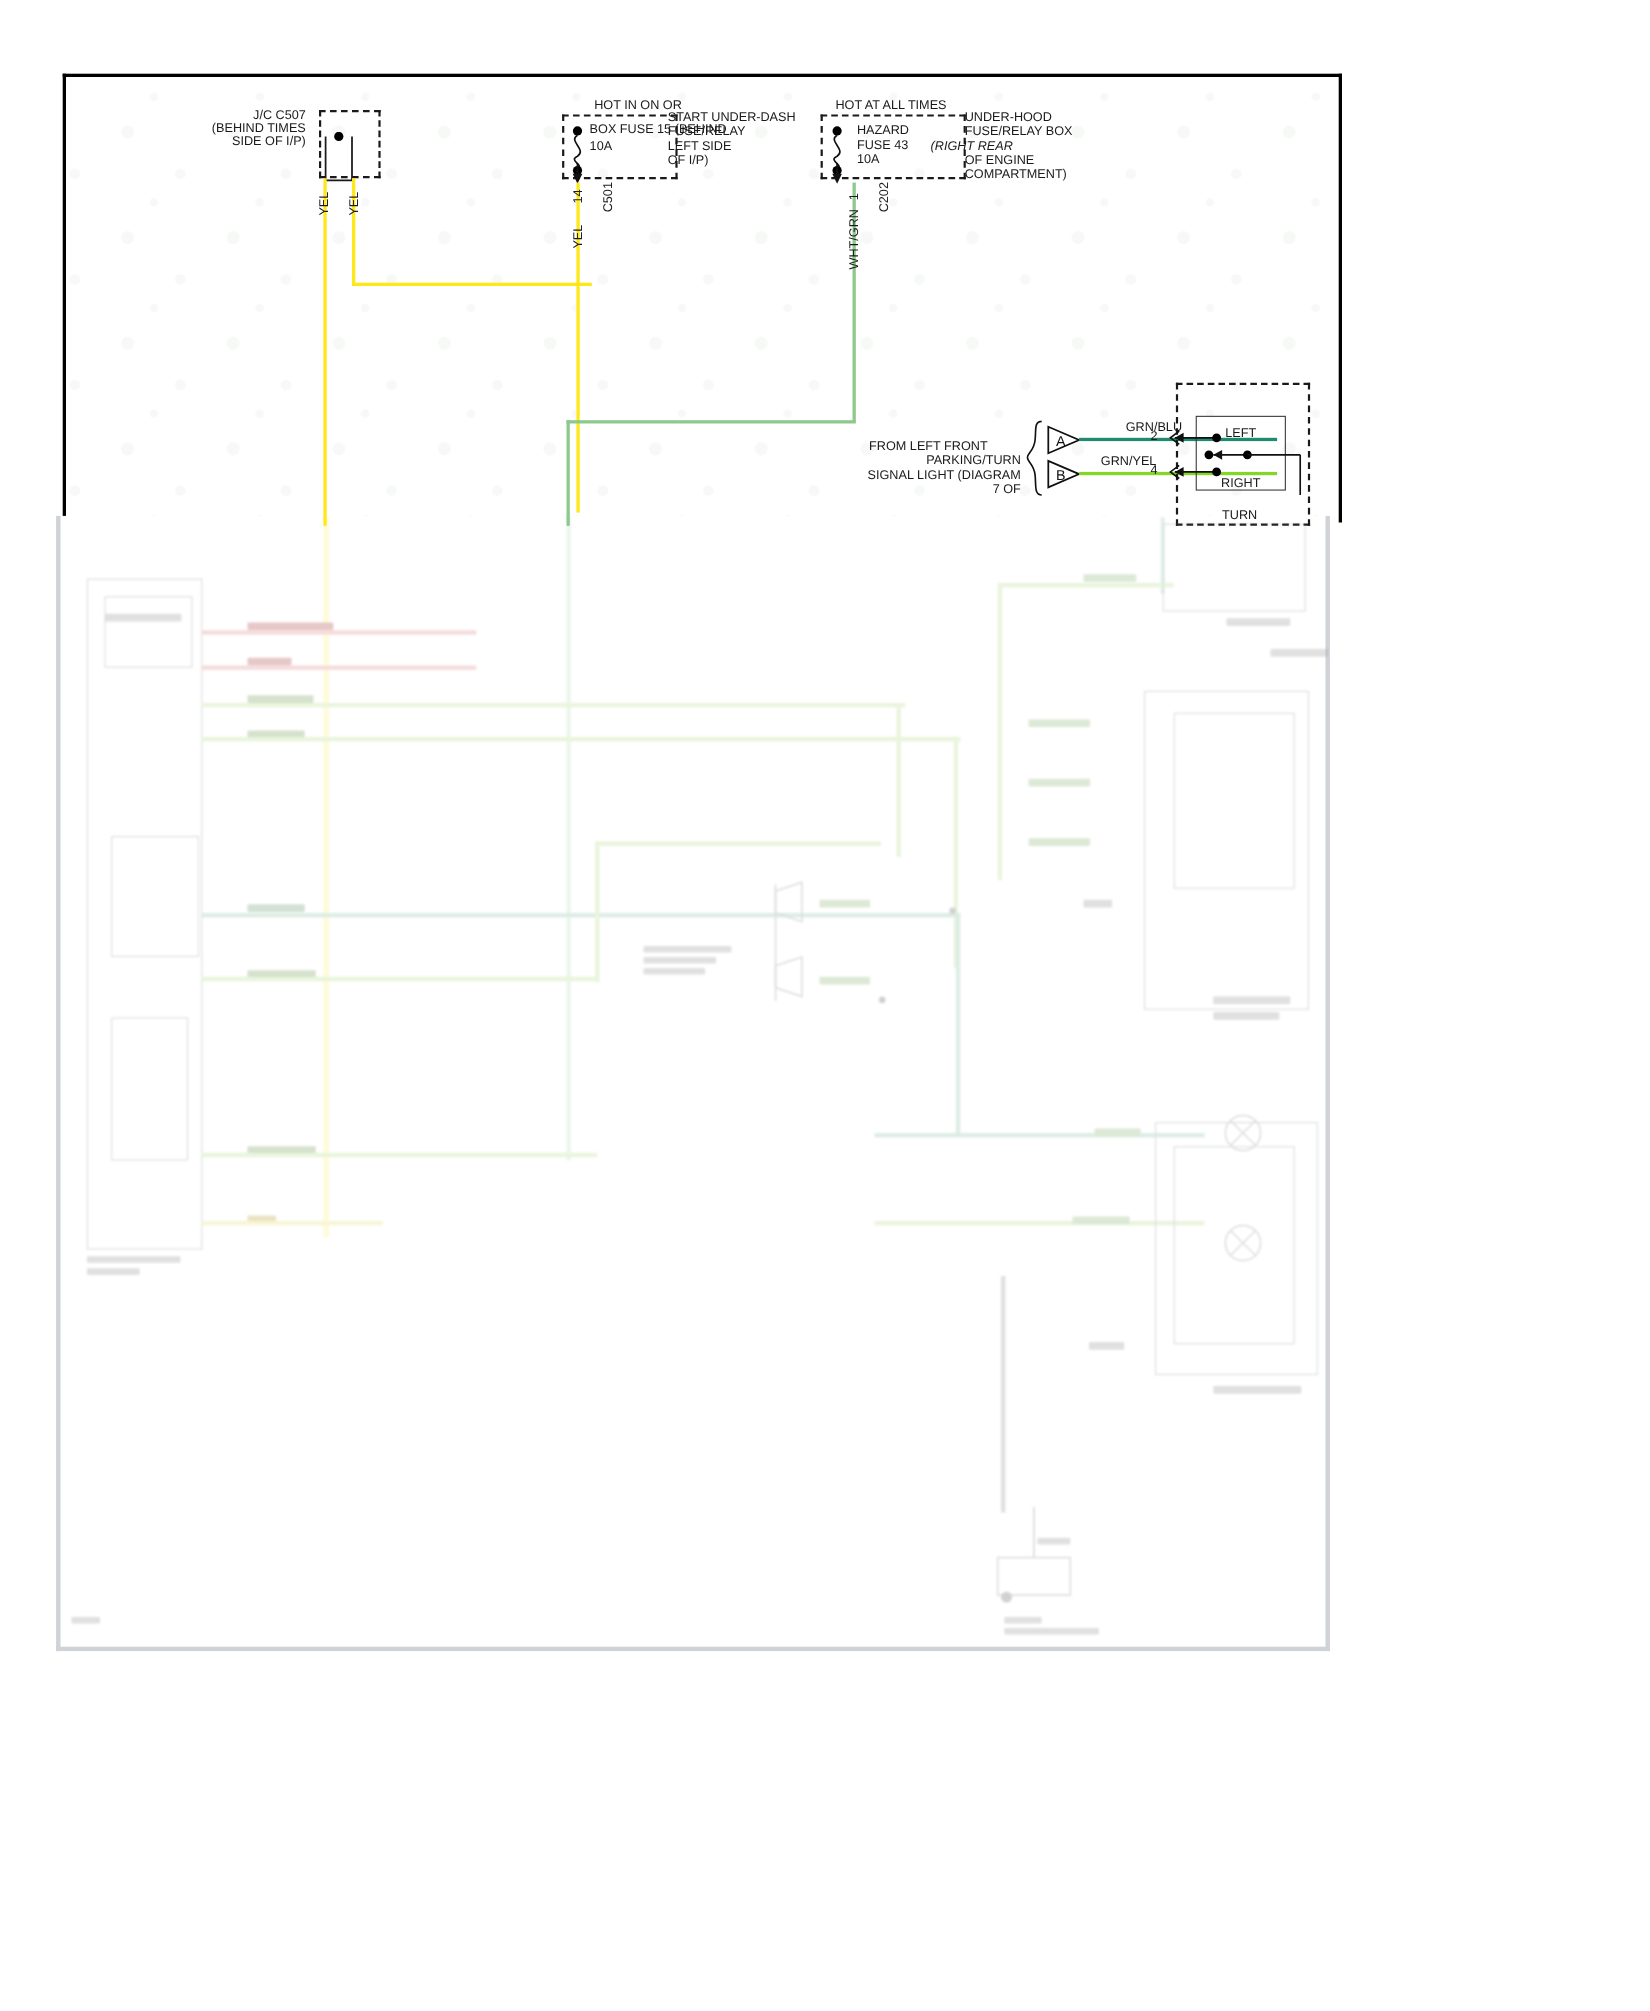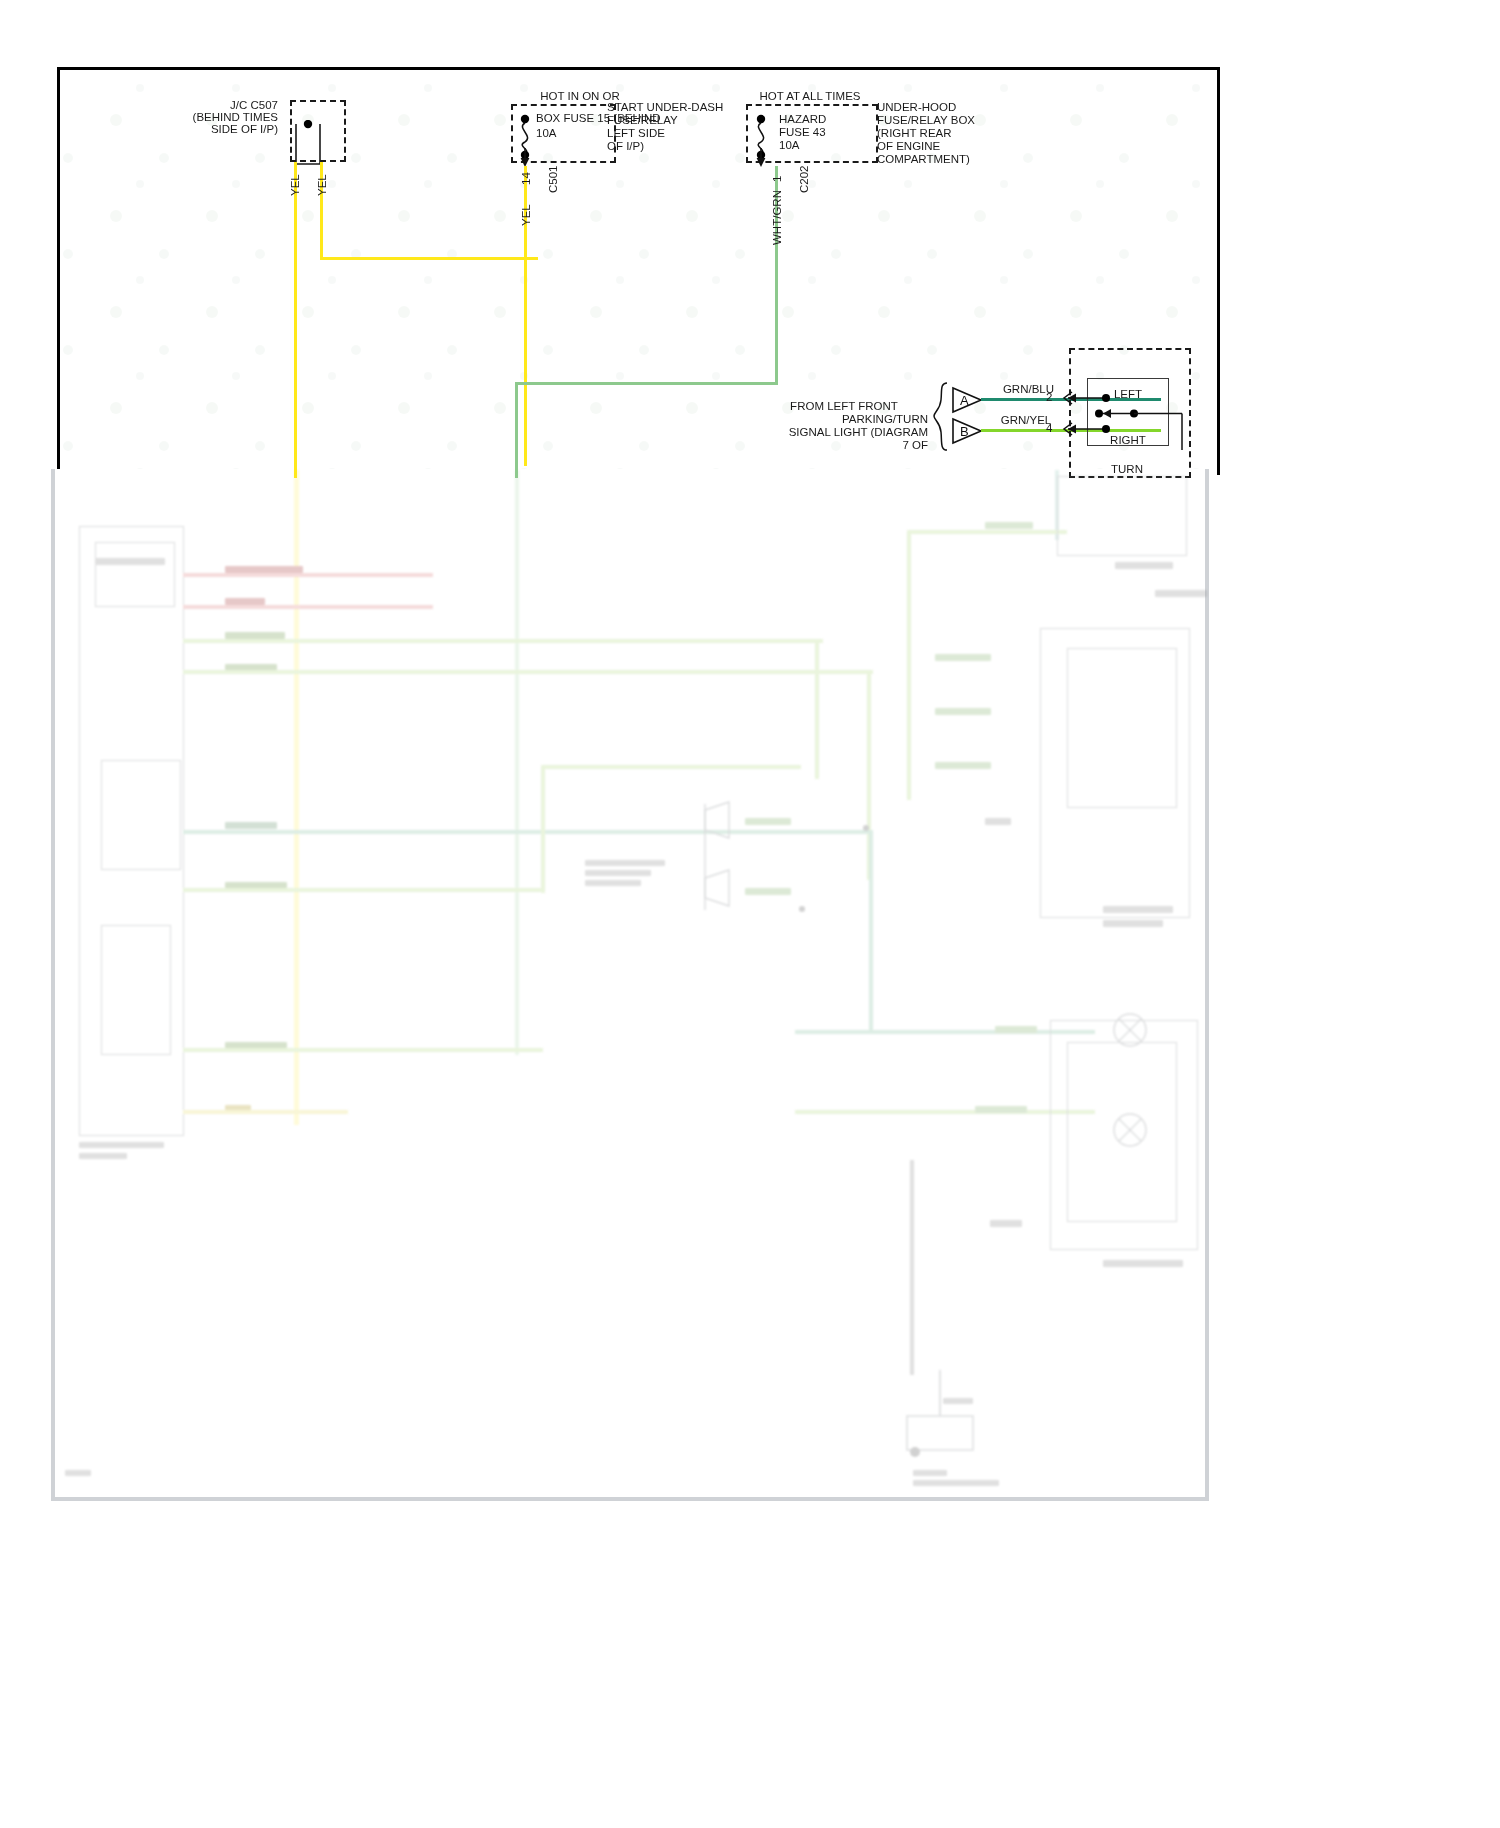--- a/index.html
+++ b/index.html
@@ -113,21 +113,21 @@
   </svg>
   <svg class="abs" style="left:754px;top:148px;width:16px;height:20px;">
     <line x1="7" y1="0" x2="7" y2="13" stroke="#111" stroke-width="1.6"></line>
     <polygon points="7,19 2.6,10 11.4,10" fill="#111"></polygon>
   </svg>
   <div class="txt" style="left:779px;top:113px;">HAZARD</div>
   <div class="txt" style="left:779px;top:126px;">FUSE 43</div>
   <div class="txt" style="left:779px;top:139px;">10A</div>
   <div class="txt" style="left:877px;top:101px;">UNDER-HOOD</div>
   <div class="txt" style="left:877px;top:114px;">FUSE/RELAY BOX</div>
-  <div class="txt" style="left:877px;top:127px;">(RIGHT REAR</div>
+  <div class="txt" style="left:846px;top:127px;font-style:italic;">(RIGHT REAR</div>
   <div class="txt" style="left:877px;top:140px;">OF ENGINE</div>
   <div class="txt" style="left:877px;top:153px;">COMPARTMENT)</div>
 
   <div class="wire v w-whtgrn" style="left:775px;top:166px;height:218px;"></div>
   <div class="wire h w-whtgrn" style="left:515px;top:382px;width:263px;"></div>
   <div class="wire v w-whtgrn" style="left:515px;top:382px;height:96px;"></div>
   <div class="vtxt" style="left:771px;top:182px;">1</div>
   <div class="vtxt" style="left:798px;top:193px;">C202</div>
   <div class="vtxt" style="left:771px;top:245px;">WHT/GRN</div>
 
@@ -138,21 +138,21 @@
 
   <svg class="abs" style="left:932px;top:382px;width:18px;height:70px;">
     <path d="M15 1 C 8 1, 10 9, 9 18 C 8 28, 2 30, 2 34 C 2 38, 8 40, 9 50 C 10 59, 8 68, 15 68" fill="none" stroke="#111" stroke-width="1.5"></path>
   </svg>
 
   <svg class="abs" style="left:951px;top:386px;width:34px;height:28px;">
     <polygon points="2,2 2,26 30,14" fill="none" stroke="#111" stroke-width="1.6"></polygon>
     <text x="9" y="19" font-family="Liberation Sans, sans-serif" font-size="13" fill="#111">A</text>
   </svg>
   <div class="wire h w-grnblu" style="left:981px;top:398px;width:180px;"></div>
-  <div class="txt c" style="left:958px;top:383px;width:96px;text-align:right;">GRN/BLU</div>
+  <div class="txt c" style="left:1001px;top:383px;width:96px;">GRN/BLU</div>
   <div class="txt" style="left:1046px;top:391px;">2</div>
 
   <svg class="abs" style="left:951px;top:417px;width:34px;height:28px;">
     <polygon points="2,2 2,26 30,14" fill="none" stroke="#111" stroke-width="1.6"></polygon>
     <text x="9" y="19" font-family="Liberation Sans, sans-serif" font-size="13" fill="#111">B</text>
   </svg>
   <div class="wire h w-grnyel" style="left:981px;top:429px;width:180px;"></div>
   <div class="txt c" style="left:978px;top:414px;width:96px;">GRN/YEL</div>
   <div class="txt" style="left:1046px;top:422px;">4</div>
 

